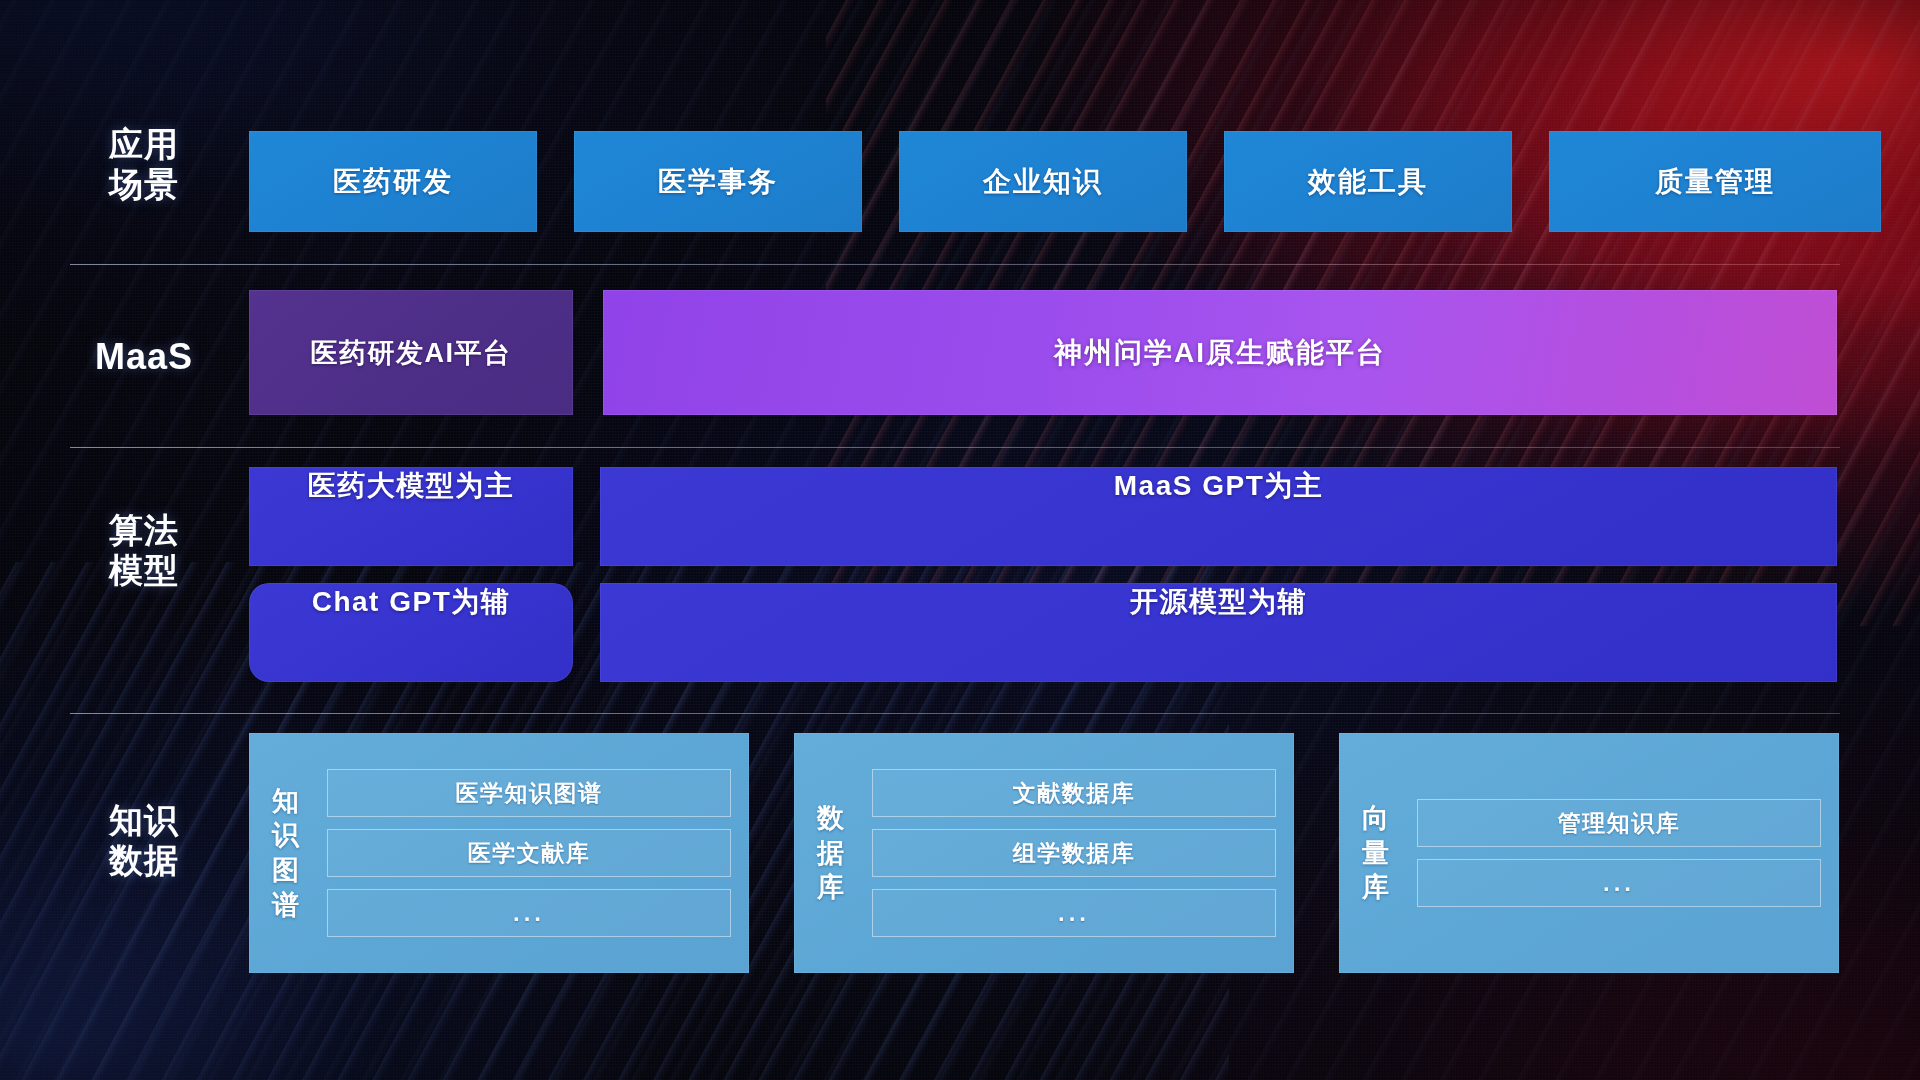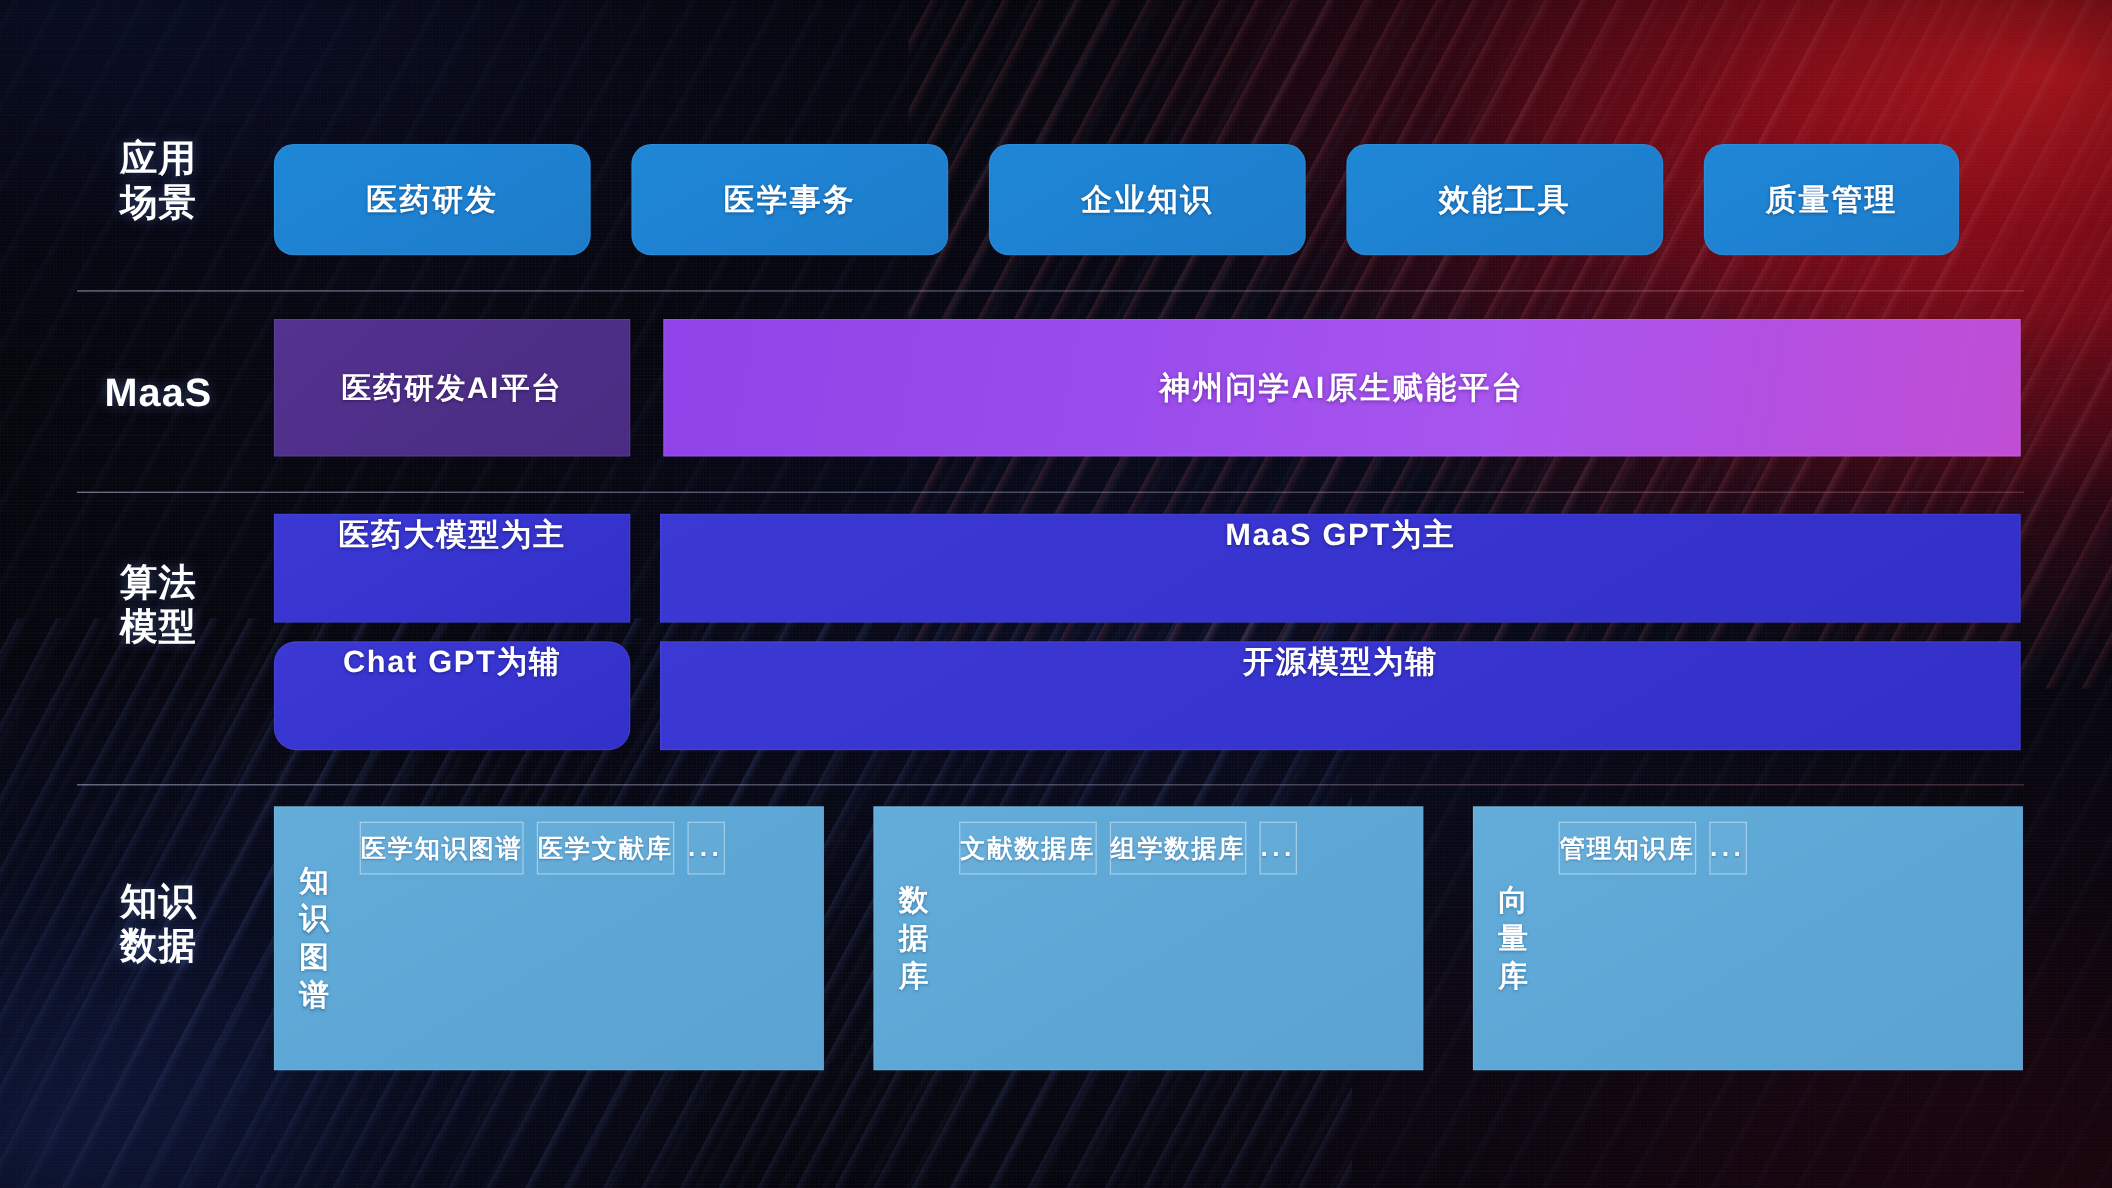--- a/index.html
+++ b/index.html
@@ -141,21 +141,20 @@
     display: flex;
     align-items: center;
     justify-content: center;
     background: linear-gradient(150deg, #1f87d6 0%, #1e82d2 45%, #1d7cc9 100%);
     color: #ffffff;
     font-size: 28px;
     font-weight: bold;
     letter-spacing: 2px;
     box-shadow: inset 0 0 0 1px rgba(255,255,255,0.06);
     text-shadow: 0 1px 3px rgba(0,30,70,0.45);
-    border-radius: 18px;
   }
 
   
   .maas-left {
     position: absolute;
     display: flex;
     align-items: center;
     justify-content: center;
     background: linear-gradient(140deg, #54328f 0%, #4e2f88 50%, #4a2c83 100%);
     color: #ffffff;
@@ -214,21 +213,22 @@
     writing-mode: horizontal-tb;
     text-align: center;
     width: 74px;
     flex: 0 0 74px;
     text-shadow: 0 1px 3px rgba(0,40,80,0.4);
   }
   .kd-title span { display: block; }
   .kd-items {
     flex: 1 1 auto;
     display: flex;
-    flex-direction: row;
+    flex-direction: column;
+    justify-content: center;
     gap: 12px;
     padding: 14px 18px 14px 4px;
   }
   .kd-item {
     height: 46px;
     display: flex;
     align-items: center;
     justify-content: center;
     border: 1px solid rgba(255,255,255,0.45);
     background: rgba(255,255,255,0.045);
@@ -270,21 +270,21 @@
     </div>
     <div class="app-box" style="left:574px; top:131px; width:288px; height:101px;">
       <span>医学事务</span>
     </div>
     <div class="app-box" style="left:899px; top:131px; width:288px; height:101px;">
       <span>企业知识</span>
     </div>
     <div class="app-box" style="left:1224px; top:131px; width:288px; height:101px;">
       <span>效能工具</span>
     </div>
-    <div class="app-box" style="left:1549px; top:131px; width:232px; height:101px;">
+    <div class="app-box" style="left:1549px; top:131px; width:332px; height:101px;">
       <span>质量管理</span>
     </div>
 
     <div class="divider" style="left:70px; top:264px; width:1770px;"></div>
 
     <div class="row-label" style="left:78px; top:336px; width:132px; font-size:36px;">
       <div>MaaS</div>
     </div>
 
     <div class="maas-left" style="left:249px; top:290px; width:324px; height:125px;">

